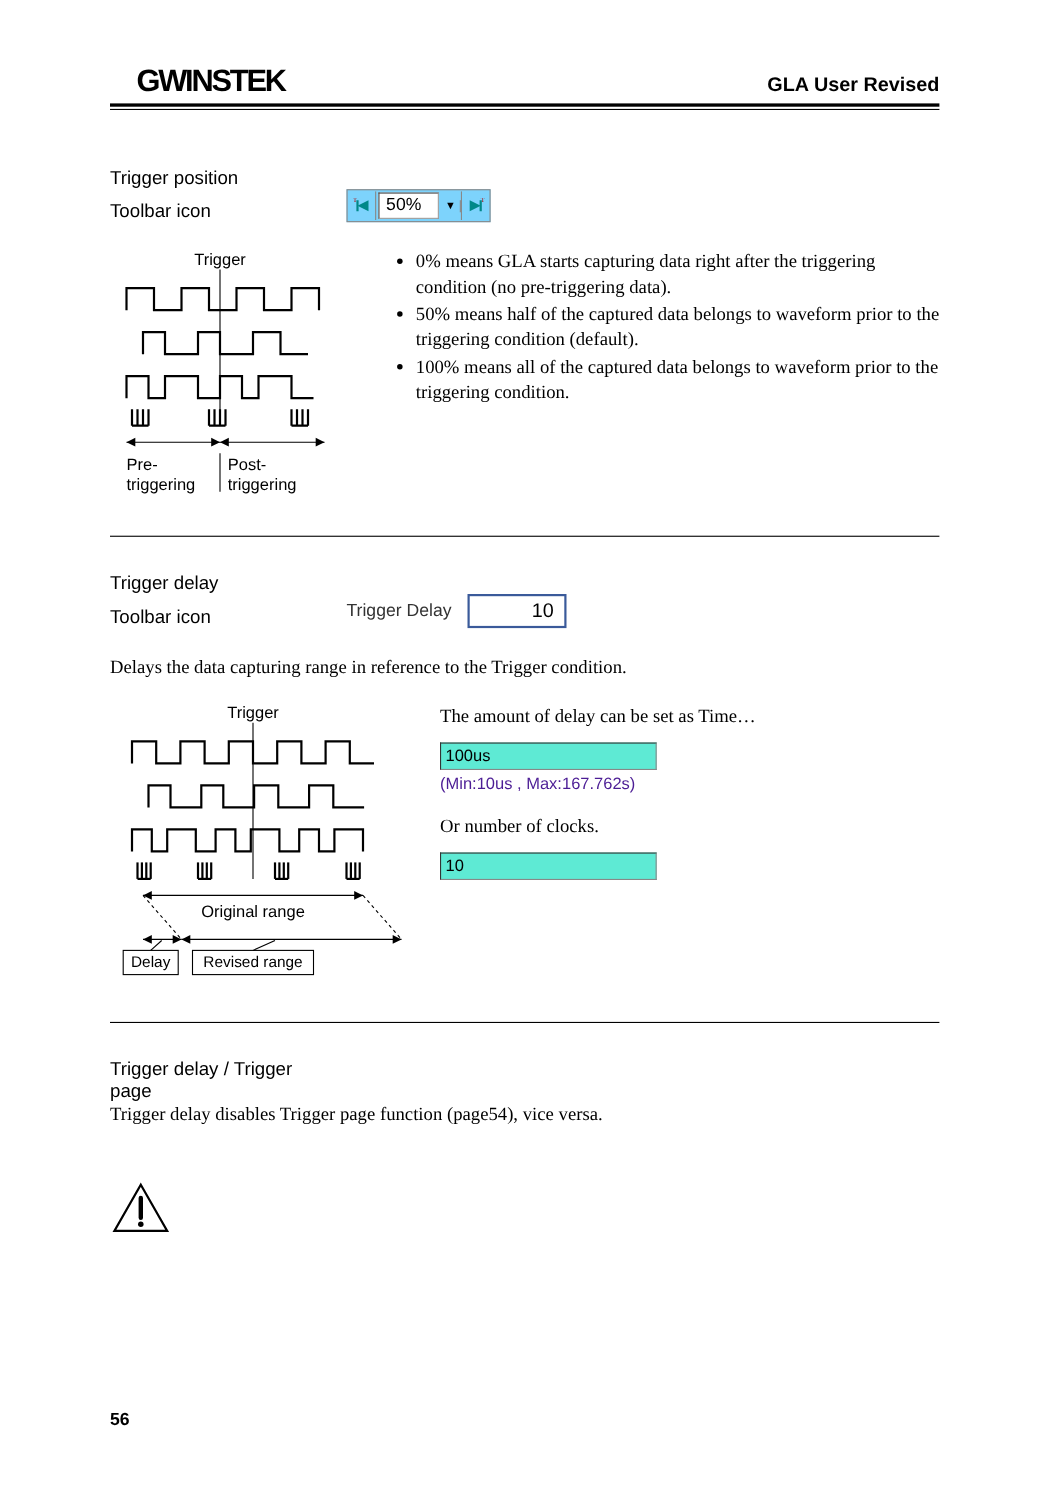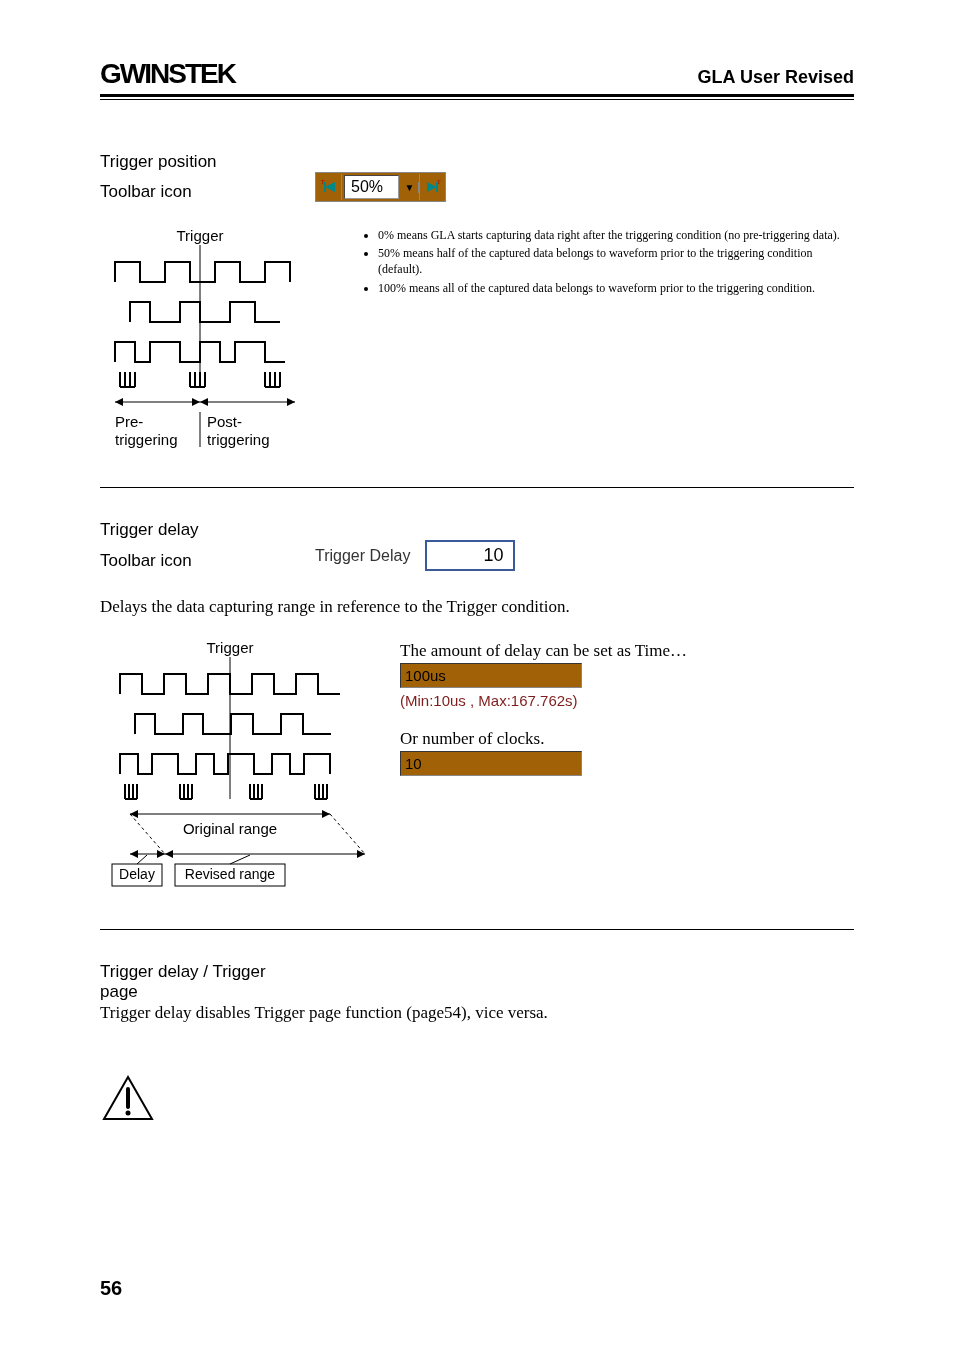--- a/index.html
+++ b/index.html
@@ -24,20 +24,21 @@
   }
   .header-underline {
     border-bottom: 1px solid #000;
     margin-bottom: 50px;
   }
   .logo {
     font-family: Arial, sans-serif;
     font-weight: 900;
     font-size: 28px;
     letter-spacing: 1px;
+    margin-left: 24px;
   }
   .logo .gw { letter-spacing: -2px; }
   .manual-title {
     font-family: Arial, sans-serif;
     font-weight: bold;
     font-size: 18px;
   }
   .section {
     display: flex;
     margin-bottom: 30px;
@@ -60,21 +61,21 @@
   }
   .toolbar-label {
     font-family: Arial, sans-serif;
     font-size: 17px;
     width: 215px;
   }
   .trigger-pos-widget {
     display: flex;
     align-items: center;
     border: 1px solid #888;
-    background: #a16207;
+    background: #7dd3fc;
   }
   .tp-arrow-left, .tp-arrow-right {
     width: 26px;
     height: 26px;
     display: flex;
     align-items: center;
     justify-content: center;
     font-size: 12px;
     border-right: 1px solid #888;
   }
@@ -103,21 +104,21 @@
   }
   .diagram-row {
     display: flex;
   }
   .trigger-diagram {
     width: 260px;
     flex-shrink: 0;
   }
   .bullet-list {
     font-family: Georgia, serif;
-    font-size: 12px;
+    font-size: 17px;
     line-height: 1.35;
   }
   .bullet-list li {
     list-style: disc;
     margin-left: 18px;
     margin-bottom: 2px;
   }
   .hr {
     border: none;
     border-top: 1px solid #000;
@@ -142,41 +143,42 @@
     text-align: right;
     background: #fff;
   }
   .delay-right {
     font-family: Georgia, serif;
     font-size: 17px;
     line-height: 1.4;
   }
   .small-input {
     border: 1px inset #888;
-    background: #a16207;
+    background: #5eead4;
     padding: 1px 4px;
     font-family: Arial, sans-serif;
     font-size: 15px;
-    width: 182px;
+    width: 197px;
     display: block;
+    margin-top: 12px;
   }
   .hint {
     font-family: Arial, sans-serif;
     font-size: 15px;
-    color: #7f1d1d;
+    color: #4c1d95;
     margin-top: 2px;
   }
   .warning-icon svg { display: block; }
   .page-num {
     position: absolute;
     bottom: 50px;
     left: 100px;
     font-family: Arial, sans-serif;
     font-weight: bold;
-    font-size: 20px;
+    font-size: 16px;
   }
 
   
   .wf-svg { display: block; }
 </style>
 </head>
 <body>
 
 <div class="page">
 

